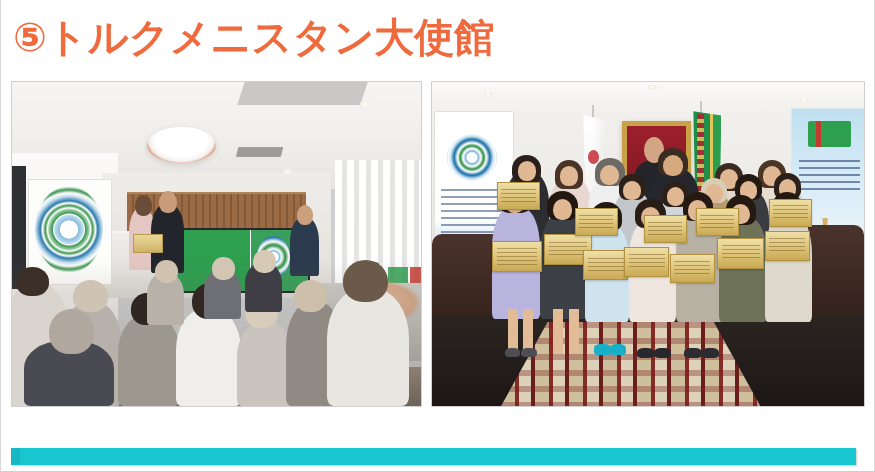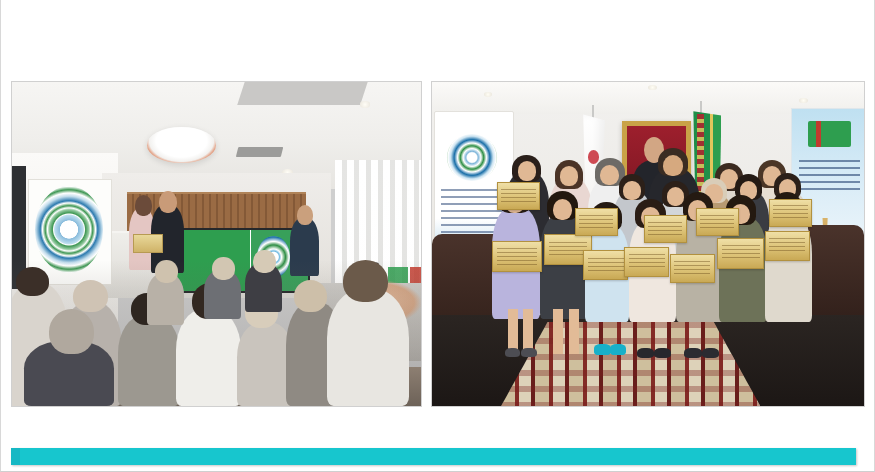--- a/index.html
+++ b/index.html
@@ -313,20 +313,21 @@
     left: 0px; top: 0px;
     width: 9px; height: 17px;
     background: #16b8c4;
   }
 </style>
 </head>
 <body>
 
 <div class="slide">
 
+  <div class="slide-title">⑤トルクメニスタン大使館</div>
 
   <div class="photo photo-left">
     <div class="scene">
       <div class="lay l-ceiling"></div>
       <div class="lay l-ceiling-panel"></div>
       <div class="lay l-downlight" style="left:20%;top:23%"></div>
       <div class="lay l-downlight" style="left:66%;top:27%"></div>
       <div class="lay l-downlight" style="left:85%;top:6%"></div>
       <div class="lay l-vent"></div>
       <div class="lay l-ceil-light"></div>

